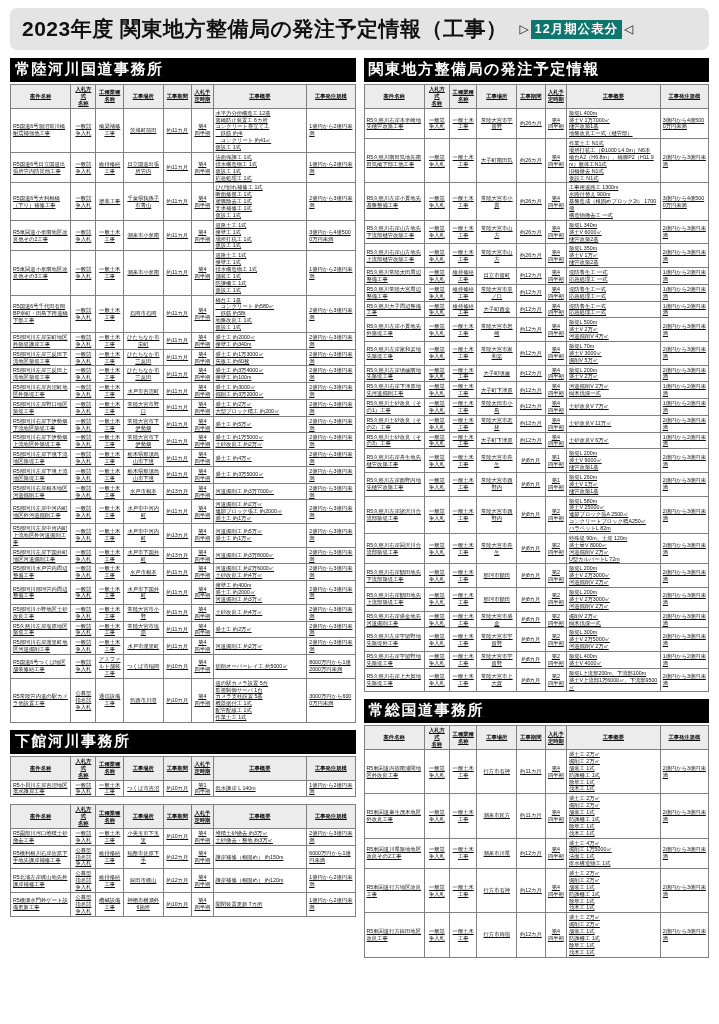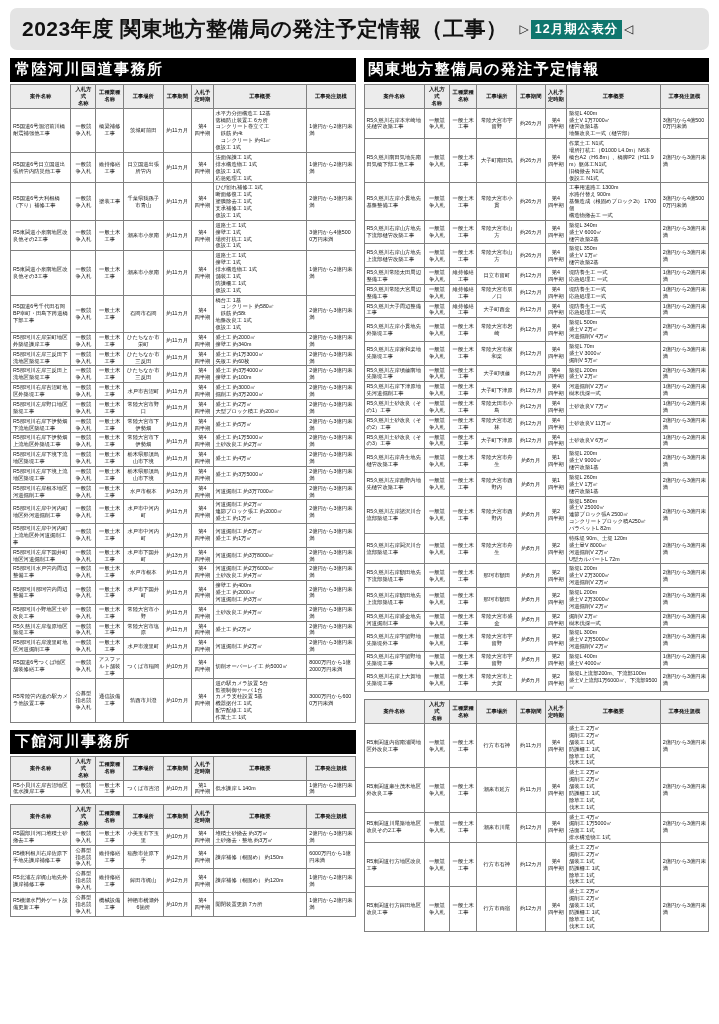--- a/index.html
+++ b/index.html
@@ -12,21 +12,21 @@
   .titlebar{
     background:#e4e4e4;border-radius:7px;
     display:flex;align-items:center;gap:12px;
     padding:7px 12px;margin-bottom:8px;
   }
   .doc-title{font-size:21px;font-weight:900;letter-spacing:.5px;white-space:nowrap;}
   .badge{display:flex;align-items:center;gap:2px;font-weight:900;}
   .badge .tri{font-size:12px;color:#111;}
   .badge .pill{background:#0f766e;color:#fff;font-size:12.5px;font-weight:900;padding:1px 4px;letter-spacing:1px;}
   .columns{display:flex;gap:8px;align-items:flex-start;}
-  .col{flex:1;min-width:0;}
+  .col{flex:1;min-width:0;text-decoration:underline;}
   .section{margin-bottom:7px;}
   .section-header{
     background:#000;color:#fff;font-weight:900;font-size:15px;
     letter-spacing:1.5px;padding:2px 5px 3px 5px;margin-bottom:2px;white-space:nowrap;
   }
   table.procure{
     width:100%;border-collapse:collapse;table-layout:fixed;
     font-size:5.3px;line-height:1.3;
   }
   table.procure th,table.procure td{
@@ -879,20 +879,21 @@
                 <td class="c-quarter">第2
 四半期</td>
                 <td class="c-overview">築堤L上流部200m、下流部100m
 盛土V上流部1万6000㎥、下流部9500㎥</td>
                 <td class="c-scale">2億円から3億円未満</td>
               </tr>
             </tbody>
           </table>
         </div>
         <div class="section">
+          <div class="section-header">常総国道事務所</div>
           <table class="procure">
             <colgroup>
               <col style="width: 17.5%;">
               <col style="width: 7.3%;">
               <col style="width: 8%;">
               <col style="width: 11.5%;">
               <col style="width: 8.3%;">
               <col style="width: 6.2%;">
               <col style="width: 27.2%;">
               <col style="width: 14%;">

